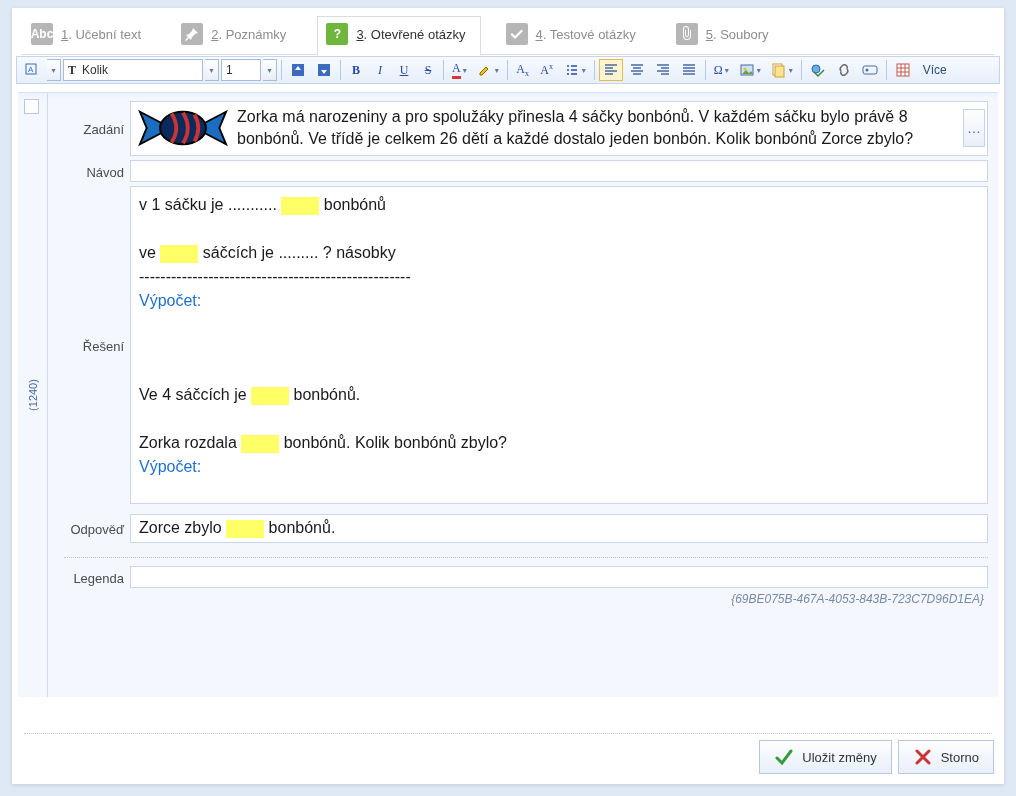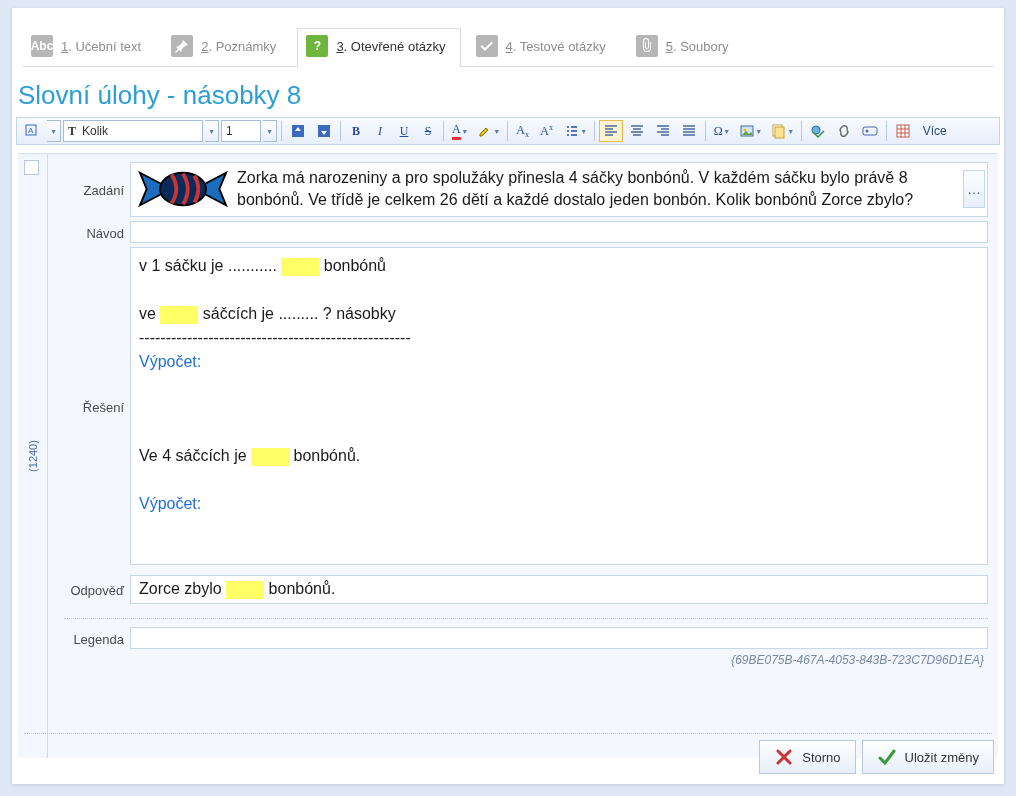--- a/index.html
+++ b/index.html
@@ -16,22 +16,22 @@
   .main-panel {
     position: absolute;
     left: 12px; top: 8px; right: 12px; bottom: 12px;
     background: #fff;
     box-shadow: 0 1px 4px rgba(0,0,0,0.12);
   }
 
   
   .tabs {
     display: flex;
-    gap: 6px;
-    padding: 20px 10px 0 10px;
+    gap: 16px;
+    padding: 8px 10px 0 10px;
     background: #fff;
   }
   .tab {
     display: flex;
     align-items: center;
     gap: 8px;
     padding: 6px 14px 10px 8px;
     color: #8e8e8e;
     cursor: pointer;
     border: 1px solid transparent;
@@ -267,21 +267,20 @@
       <div class="tab-icon gray">
         <svg class="icn" viewBox="0 0 16 16">
             <path fill="#fff" d="M11 4v6a3 3 0 11-6 0V3a2 2 0 114 0v6a1 1 0 11-2 0V4H6v5a2 2 0 104 0V3a3 3 0 10-6 0v7a4 4 0 108 0V4z"></path>
           </svg>
       </div>
       <span><span class="u">5</span>. Soubory</span>
     </div>
   </div>
   <div class="divider-line"></div>
 
-  <div class="page-title">Slovní úlohy - násobky 8</div>
 
   <div class="toolbar">
     <div class="tb-btn">
       <svg class="icn" viewBox="0 0 16 16">
           <rect x="1" y="2" width="10" height="10" fill="none" stroke="#3b6bbf"></rect>
           <text x="3" y="10" font-size="8" fill="#3b6bbf">A</text>
         </svg>
     </div>
     <div class="tb-caret">▾</div>
     <div class="tb-select">
@@ -433,20 +432,21 @@
         <div class="row-label">Řešení</div>
         <div class="row-field reseni-field">
           <div><span>v 1 sáčku je ........... </span><span class="blank"></span><span> bonbónů</span></div>
           <div style="height:24px;"></div>
           <div><span>ve </span><span class="blank"></span><span> sáčcích je ......... ? násobky</span></div>
           <div class="dashed">---------------------------------------------------</div>
           <div class="blue-txt">Výpočet:</div>
           <div style="height:70px;"></div>
           <div><span>Ve 4 sáčcích je </span><span class="blank"></span><span> bonbónů.</span></div>
           <div style="height:24px;"></div>
+          <div><span>Zorka rozdala </span><span class="blank"></span><span> bonbónů. Kolik bonbónů zbylo?</span></div>
           <div class="blue-txt">Výpočet:</div>
         </div>
       </div>
 
       <div class="row" style="margin-top:10px;">
         <div class="row-label">Odpověď</div>
         <div class="row-field odpoved-field">
           <span>Zorce zbylo </span><span class="blank"></span><span> bonbónů.</span>
         </div>
       </div>
@@ -460,25 +460,25 @@
 
       <div class="guid">{69BE075B-467A-4053-843B-723C7D96D1EA}</div>
     </div>
   </div>
 
   <div class="outer-dotted-top" style="bottom:50px;"></div>
 
   <div class="footer">
     <div class="btn">
       <svg width="20" height="20" viewBox="0 0 20 20">
-          <path d="M4 4l12 12M16 4L4 16" stroke="#c33" stroke-width="3" stroke-linecap="round"></path>
-        </svg>
-      <span>Storno</span>
+          <path d="M3 11l5 5L17 4" fill="none" stroke="#3a9a3a" stroke-width="3" stroke-linecap="round"></path>
+        </svg>
+      <span>Uložit změny</span>
     </div>
     <div class="btn">
       <svg width="20" height="20" viewBox="0 0 20 20">
-          <path d="M3 11l5 5L17 4" fill="none" stroke="#3a9a3a" stroke-width="3" stroke-linecap="round"></path>
-        </svg>
-      <span>Uložit změny</span>
+          <path d="M4 4l12 12M16 4L4 16" stroke="#c33" stroke-width="3" stroke-linecap="round"></path>
+        </svg>
+      <span>Storno</span>
     </div>
   </div>
 
 </div>
 
 </body></html>

